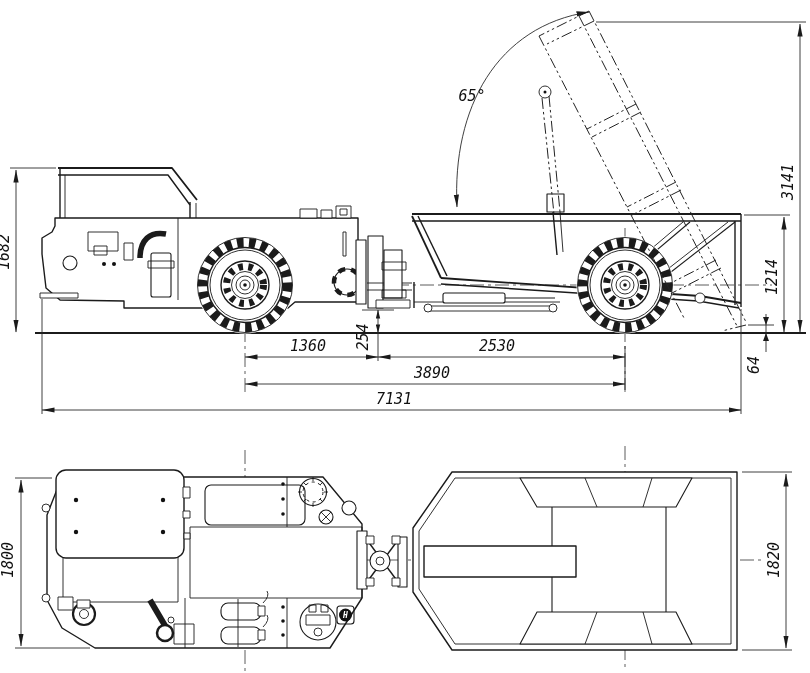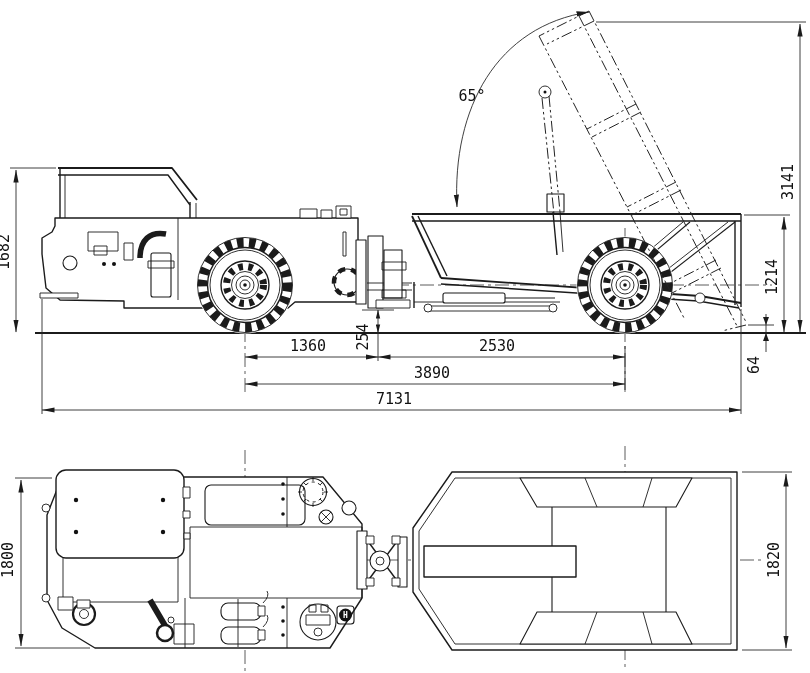--- a/index.html
+++ b/index.html
@@ -1,16 +1,16 @@
 <!DOCTYPE html>
 <html><head>
 <meta charset="utf-8">
 <style>
   html,body{margin:0;padding:0;background:#ffffff;}
-  .canvas{position:relative;width:810px;height:673px;background:#ffffff;overflow:hidden;}
+  .canvas{position:relative;width:810px;height:673px;background:#ffffff;overflow:hidden;font-style:italic;}
   svg{display:block;}
   .s   {stroke:#1b1b1b;stroke-width:1.4;fill:none;stroke-linejoin:round;}
   .sf  {stroke:#1b1b1b;stroke-width:1.4;fill:#ffffff;stroke-linejoin:round;}
   .thin{stroke-width:0.9;}
   .med {stroke-width:1.1;}
   .thk {stroke-width:1.8;}
   .dim {stroke:#2a2a2a;stroke-width:0.9;fill:none;}
   .cl  {stroke:#333;stroke-width:0.8;stroke-dasharray:14 4 3 4;fill:none;}
   .ph  {stroke:#222;stroke-width:1;stroke-dasharray:11 3 2.5 3 2.5 3;fill:none;}
   .txt {font-family:"DejaVu Sans Mono","Liberation Mono",monospace;font-size:15px;fill:#111;}

